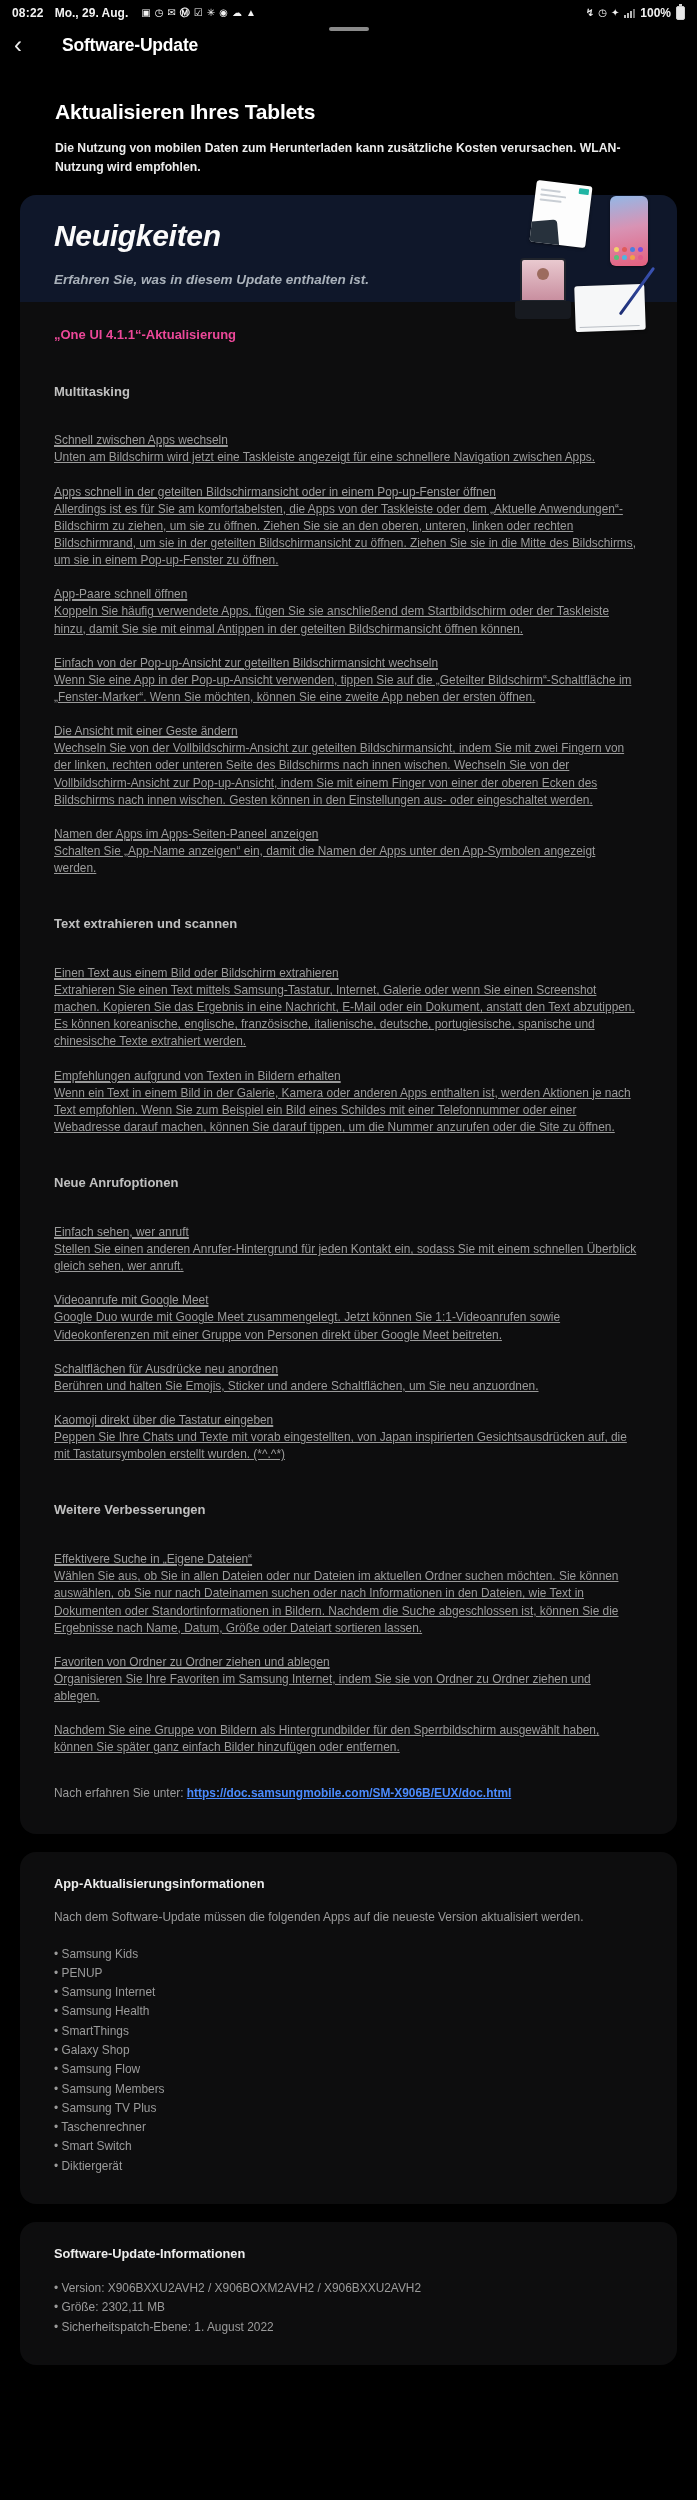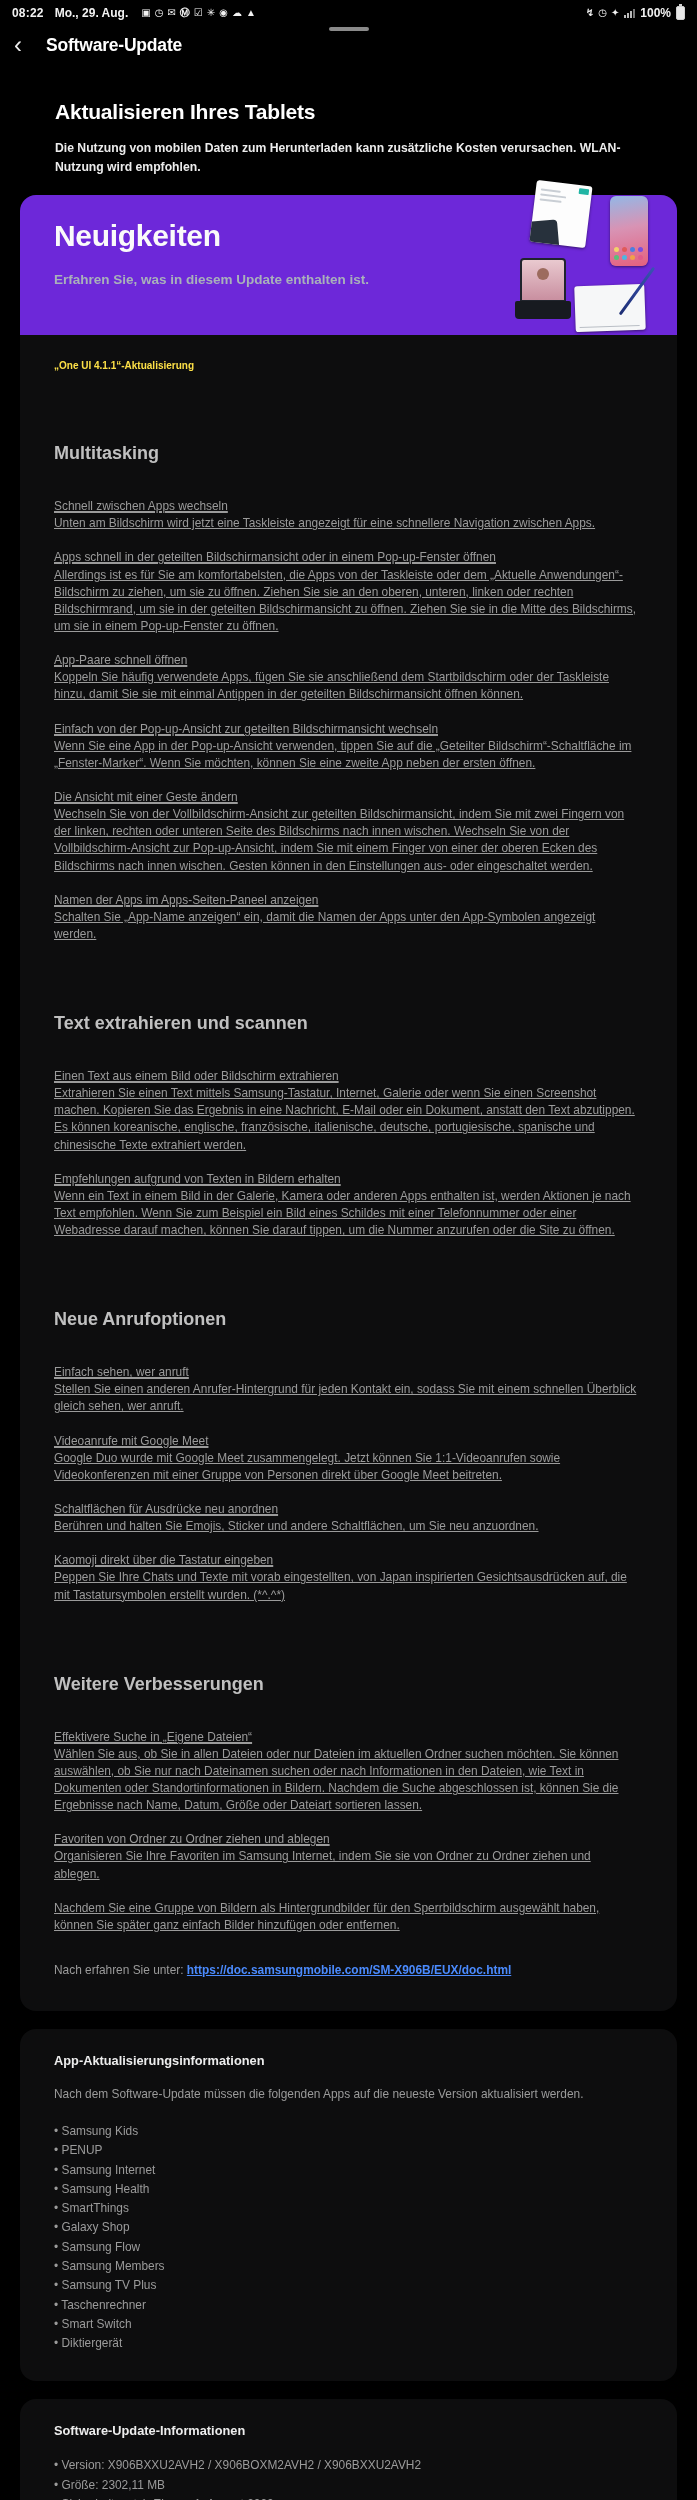--- a/index.html
+++ b/index.html
@@ -20,49 +20,49 @@
   .signal { display:flex; align-items:flex-end; gap:1px; height:10px; }
   .signal i { width:2px; background:#bbb; display:block; }
   .signal i:nth-child(1){height:3px}.signal i:nth-child(2){height:5px}
   .signal i:nth-child(3){height:7px}.signal i:nth-child(4){height:9px; background:#777;}
   .battery { width:9px; height:14px; border:1px solid #cfcfcf; border-radius:2px; position:relative; background:#e8e8e8; }
   .battery:after { content:""; position:absolute; top:-3px; left:2px; width:3px; height:2px; background:#cfcfcf; }
   .drag-handle { position:absolute; left:50%; top:27px; transform:translateX(-50%); width:40px; height:4px; border-radius:2px; background:#8a8a8a; }
   
   .app-bar { display:flex; align-items:center; height:38px; padding-left:14px; margin-top:2px; }
   .back { font-size:24px; line-height:1; color:#eee; width:20px; cursor:pointer; font-weight:normal; }
-  .app-title { font-size:17.5px; font-weight:bold; margin-left:12px; letter-spacing:-.2px; }
+  .app-title { font-size:17.5px; font-weight:bold; margin-left:28px; letter-spacing:-.2px; }
   
   .page-title { margin:36px 55px 0; font-size:21px; font-weight:bold; letter-spacing:-.2px; }
   .warning { margin:15px 75px 0 55px; font-size:12.2px; font-weight:bold; color:#ececec; line-height:1.55; }
   
   .main-card { margin:18px 20px 0; border-radius:16px; }
-  .banner { position:relative; height:140px; background:#6d28d9; border-radius:16px 16px 0 0; z-index:2; }
+  .banner { position:relative; height:107px; background:#0f172a; border-radius:16px 16px 0 0; z-index:2;font-style:italic; }
   .banner-title { position:absolute; left:34px; top:24px; font-size:30px; font-weight:bold; color:#fafafa; letter-spacing:-.3px; }
   .banner-sub { position:absolute; left:34px; top:77px; font-size:13.5px; font-weight:bold; color:#a9b1ba; }
   
   .dev { position:absolute; }
   .dev-shot { left:513px; top:-12px; width:56px; height:62px; background:#fdfdfd; border-radius:3px; transform:rotate(7deg); box-shadow:0 1px 3px rgba(0,0,0,.5); overflow:hidden; }
   .dev-shot .blob { position:absolute; left:-6px; bottom:-8px; width:34px; height:30px; background:#27313c; transform:rotate(-12deg); border-radius:4px; }
   .dev-shot .chip { position:absolute; right:3px; top:3px; width:10px; height:6px; background:#21b5a4; border-radius:1px; }
   .dev-shot .ln { position:absolute; left:5px; height:2px; background:#c9ced4; border-radius:1px; }
   .dev-phone { left:590px; top:1px; width:38px; height:70px; border-radius:6px; background:linear-gradient(170deg,#93b7e6 0%,#d893b4 45%,#e4607e 100%); box-shadow:0 1px 3px rgba(0,0,0,.5); }
   .dev-phone .dots { position:absolute; left:4px; bottom:6px; width:30px; display:flex; flex-wrap:wrap; gap:3px; }
   .dev-phone .dots i { width:5px; height:5px; border-radius:50%; display:block; }
   .dev-flip { left:495px; top:63px; width:56px; height:64px; }
   .dev-flip .scr { width:46px; height:44px; margin:0 auto; background:linear-gradient(180deg,#e9c9cf,#c98fa0); border:2px solid #20242c; border-radius:4px 4px 0 0; }
   .dev-flip .kbd { width:56px; height:18px; background:#171a20; border-radius:2px 2px 4px 4px; margin-top:-1px; }
   .dev-flip .face { width:12px; height:12px; background:#9c6b5e; border-radius:50%; margin:8px auto 0; }
   .dev-tabpen { left:555px; top:90px; width:70px; height:46px; background:#f6f7f8; border-radius:3px; transform:rotate(-2deg); box-shadow:0 1px 3px rgba(0,0,0,.5); }
   .dev-tabpen .pen { position:absolute; right:6px; top:-22px; width:3px; height:58px; background:linear-gradient(180deg,#3a53b4,#1d2e74); transform:rotate(38deg); border-radius:2px; }
   .dev-tabpen .ruler { position:absolute; left:4px; bottom:4px; width:60px; height:1.5px; background:#b9bec5; }
   
   .card-body { background:#0d0d0e; border-radius:0 0 16px 16px; padding:24px 40px 32px 34px; color:#9b9b9b; font-size:11.9px; line-height:1.44; }
-  .version-title { font-weight:bold; color:#fde047; font-size:10px; }
-  .cl-heading { font-weight:bold; color:#c0c0c0; font-size:18px; margin-top:68px; margin-bottom:31px; }
+  .version-title { font-weight:bold; color:#ec4899; font-size:13px; }
+  .cl-heading { font-weight:bold; color:#c0c0c0; font-size:13px; margin-top:38px; margin-bottom:31px; }
   .cl-item { margin-bottom:17px;text-decoration:underline; }
   .cl-item .t { text-decoration:underline; text-underline-offset:2px; }
   .cl-item .b { white-space:pre-line; }
   .link-row { margin-top:28px; }
   .link-row a { color:#4b8bfe; text-decoration:underline; font-weight:bold; word-break:break-all; }
   
   .info-card { margin:18px 20px 15px; background:#0d0d0e; border-radius:16px; padding:24px 34px 28px; }
   .info-card h2 { font-size:12.8px; font-weight:bold; color:#ededed; margin-bottom:18px; }
   .info-card .desc { font-size:11.9px; color:#9b9b9b; margin-bottom:18px; line-height:1.5; }
   .info-list { list-style:none; font-size:11.9px; color:#9b9b9b; line-height:1.62; }

